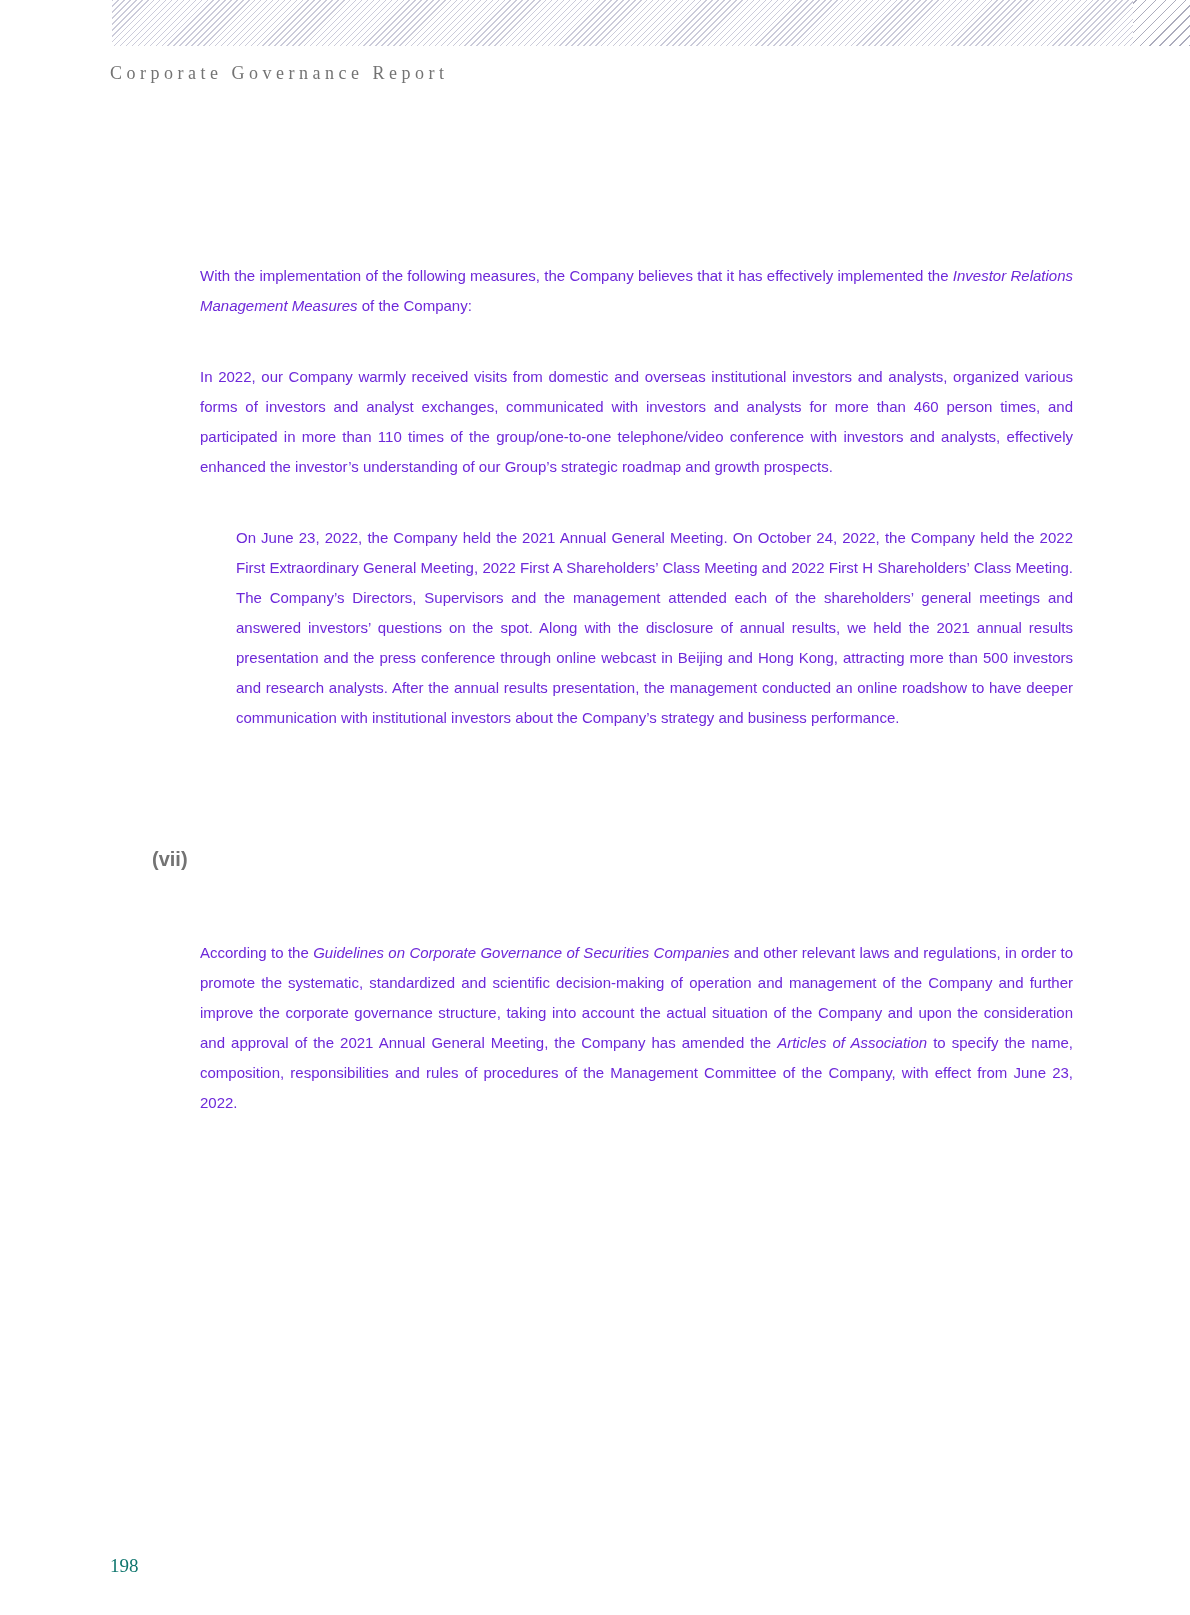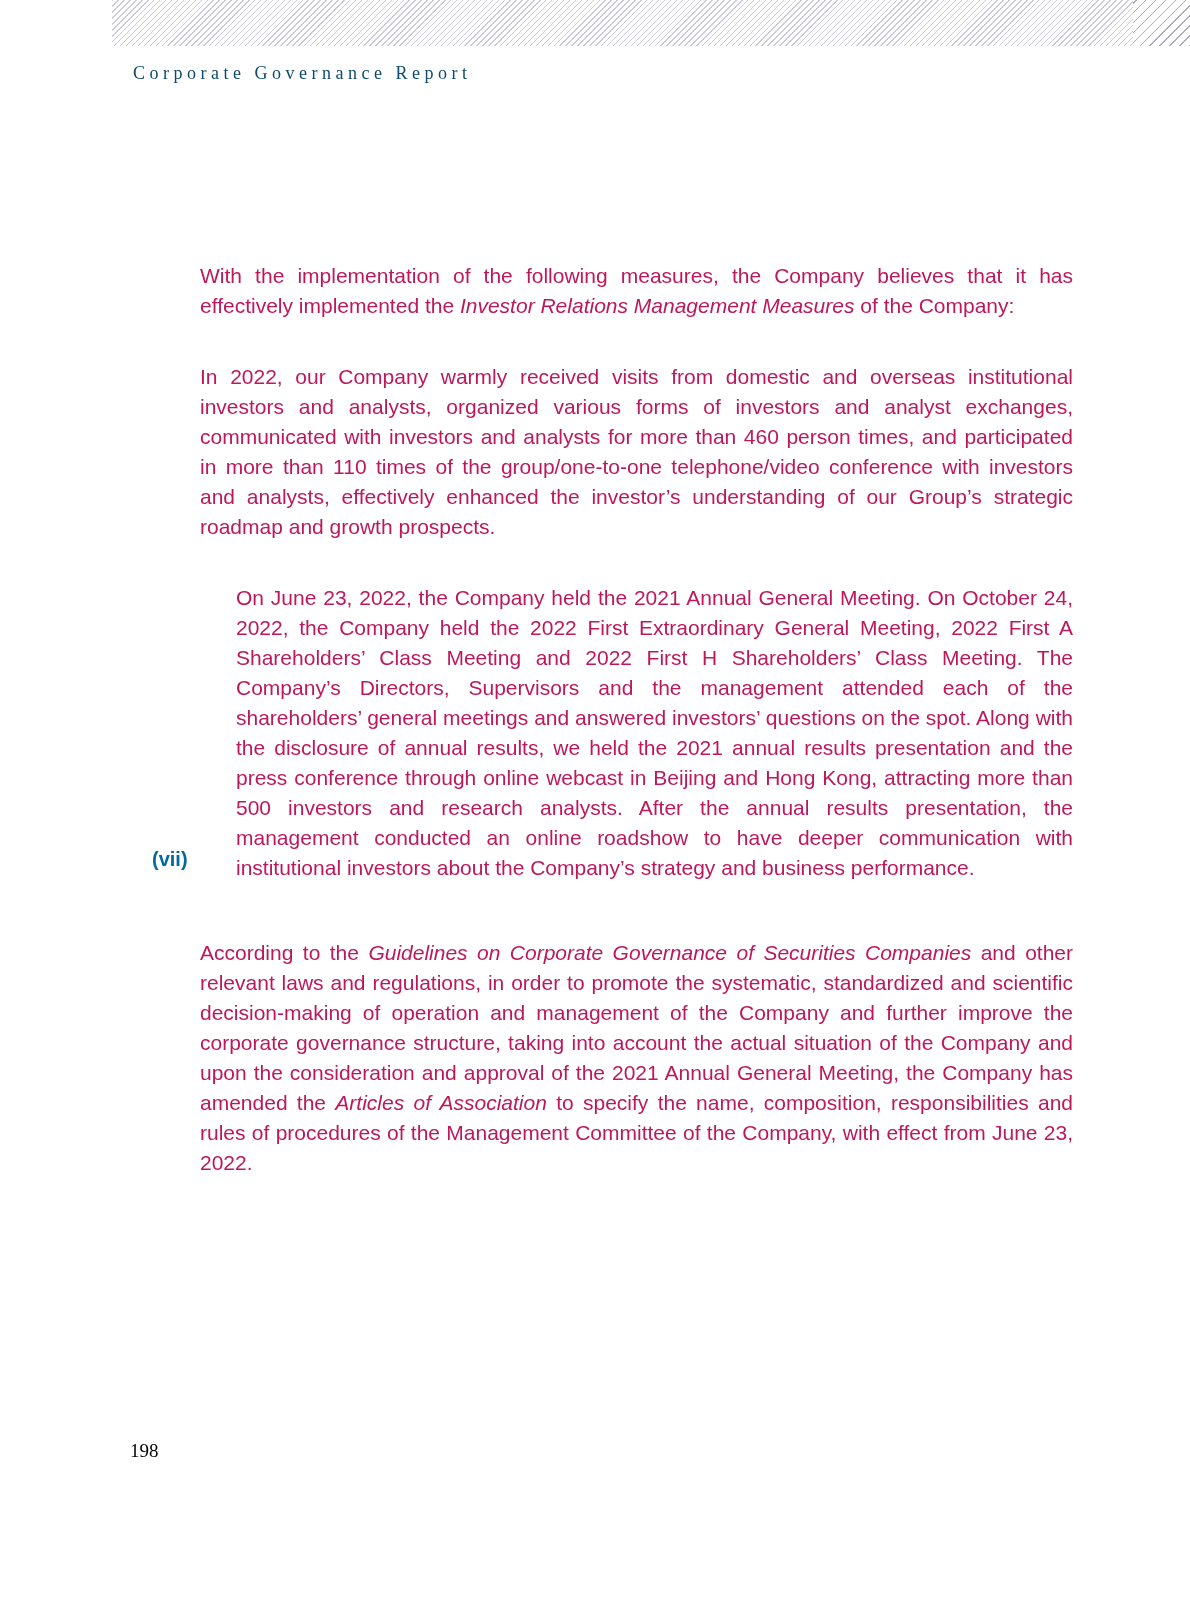--- a/index.html
+++ b/index.html
@@ -45,74 +45,72 @@
 
   
   .report-title {
     position: absolute;
     left: 110px;
     top: 63px;
     font-family: "Liberation Serif", serif;
     font-weight: 400;
     font-size: 18px;
     letter-spacing: 4.5px;
-    color: #0c4a6e;
+    color: #737373;
     white-space: nowrap;
-    margin-left: 23px;
   }
 
   
   .content {
     position: absolute;
     left: 200px;
     top: 261px;
     width: 873px;
   }
   .body-para {
     margin: 0 0 41px 0;
-    font-size: 21px;
+    font-size: 15px;
     line-height: 30px;
-    color: #be185d;
+    color: #6d28d9;
     text-align: justify;
   }
   .body-para:last-child { margin-bottom: 0; margin-left: 36px; }
   .body-para em { font-style: italic; }
 
   
   .section-heading {
     position: absolute;
     left: 152px;
     top: 845px;
     width: 921px;
     display: flex;
-    color: #0369a1;
+    color: #737373;
     font-weight: bold;
     font-size: 20px;
     line-height: 28px;
   }
   .heading-marker { flex: none; width: 48px; }
   .heading-text em { font-style: italic; }
 
   
   .amendment-para {
     position: absolute;
     left: 200px;
     top: 938px;
     width: 873px;
   }
 
   
   .page-number {
     position: absolute;
     left: 110px;
-    top: 1440px;
+    top: 1555px;
     font-family: "Liberation Serif", serif;
     font-size: 19px;
-    color: #000000;
-    margin-left: 20px;
+    color: #0f766e;
   }
 </style>
 </head>
 <body>
 
 <div class="page">
 
   <div class="hatch-banner">
     <div class="hatch-sparse"></div>
   </div>

